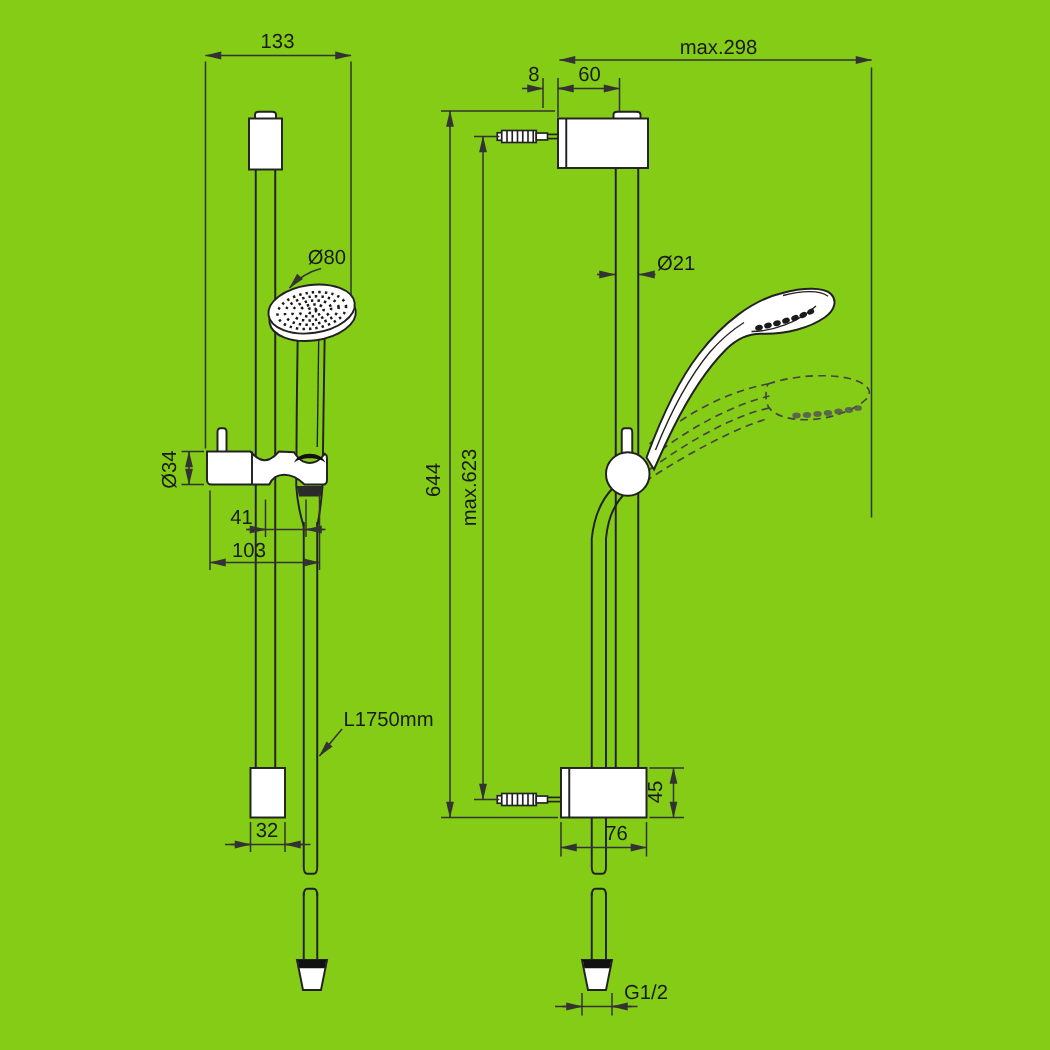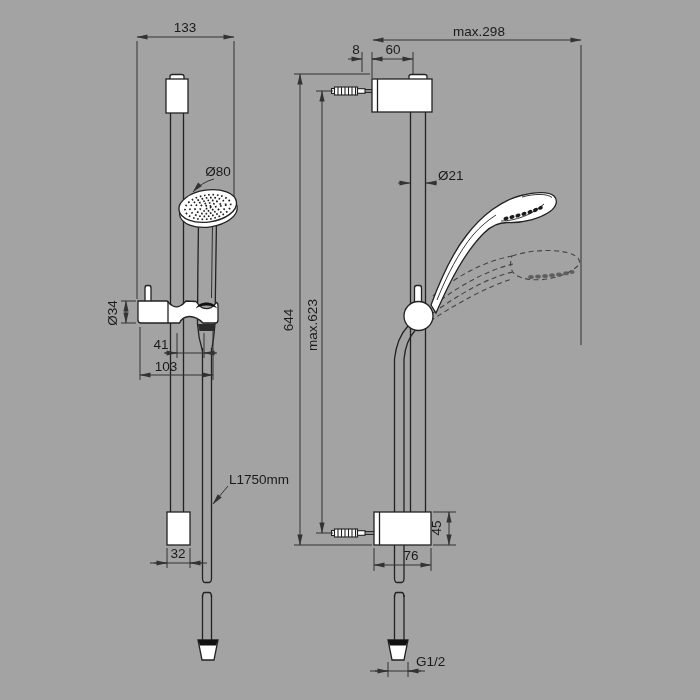--- a/index.html
+++ b/index.html
@@ -1,19 +1,19 @@
 <!DOCTYPE html>
 <html><head>
 <meta charset="utf-8">
 <style>
   html,body{margin:0;padding:0;background:#fff;}
   .canvas{
     position:relative;
     width:700px;height:700px;
-    background:#a3a3a3;
+    background:#84cc16;
     font-family:"Liberation Sans", sans-serif;
     overflow:hidden;
   }
   svg{display:block;}
   text{
     font-family:"Liberation Sans", sans-serif;
     font-size:13.5px;
     fill:#1a1a1a;
   }
 </style>

